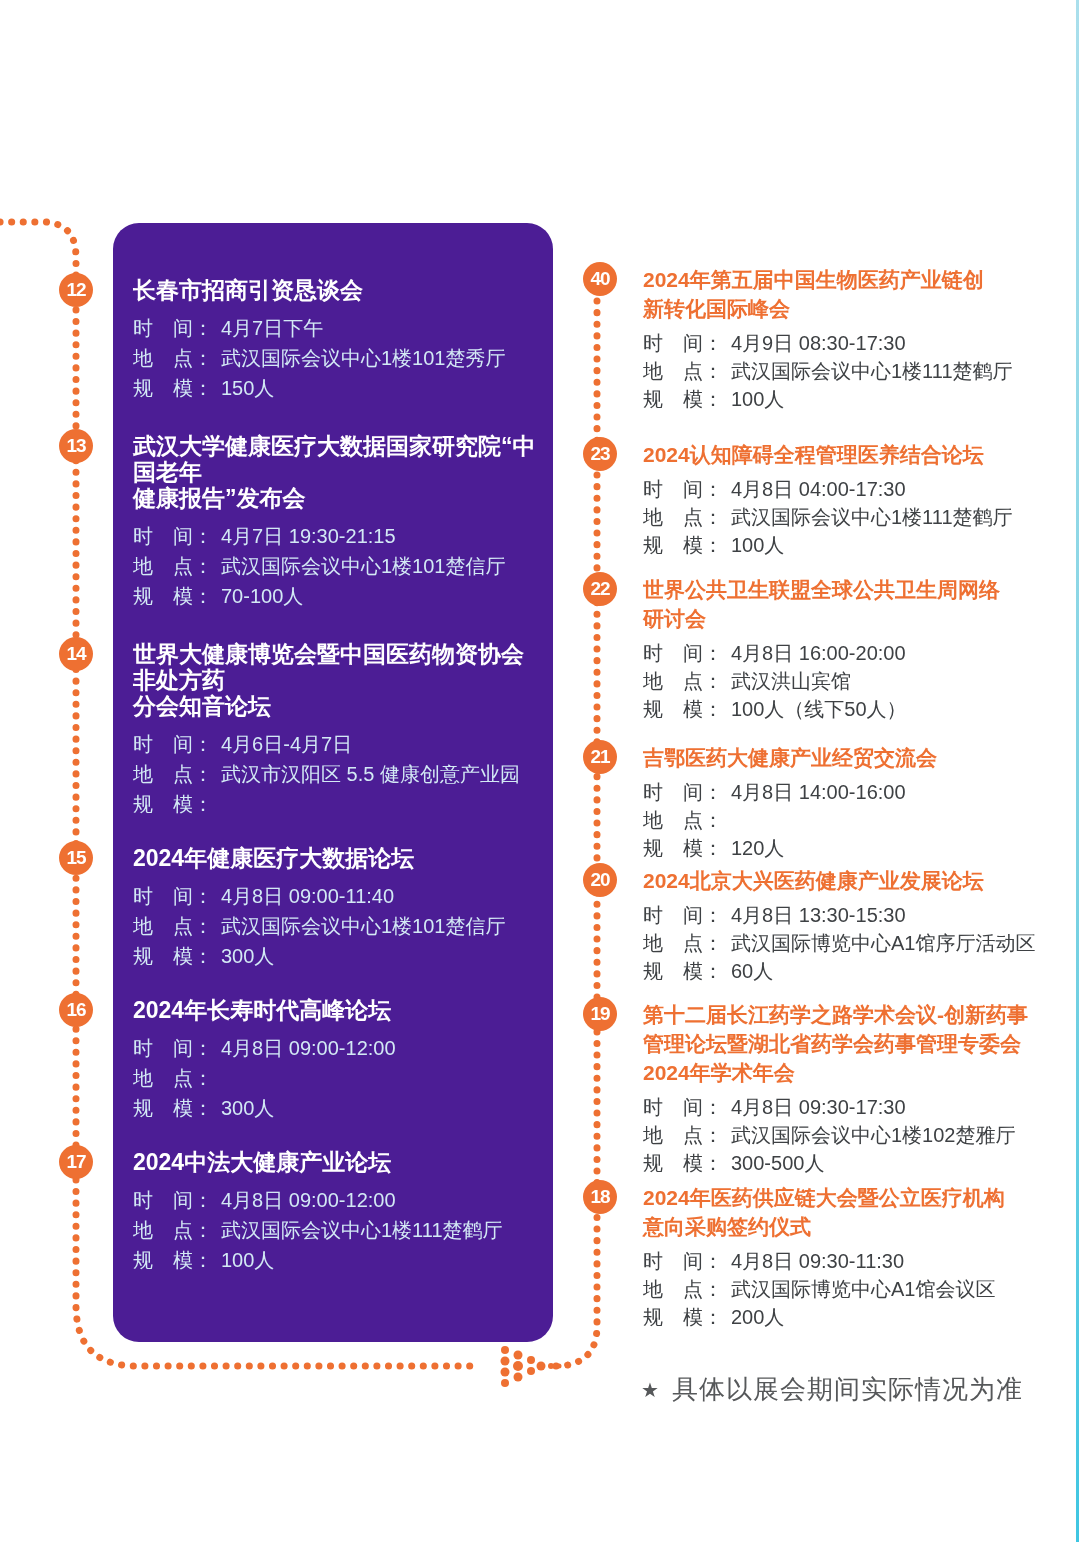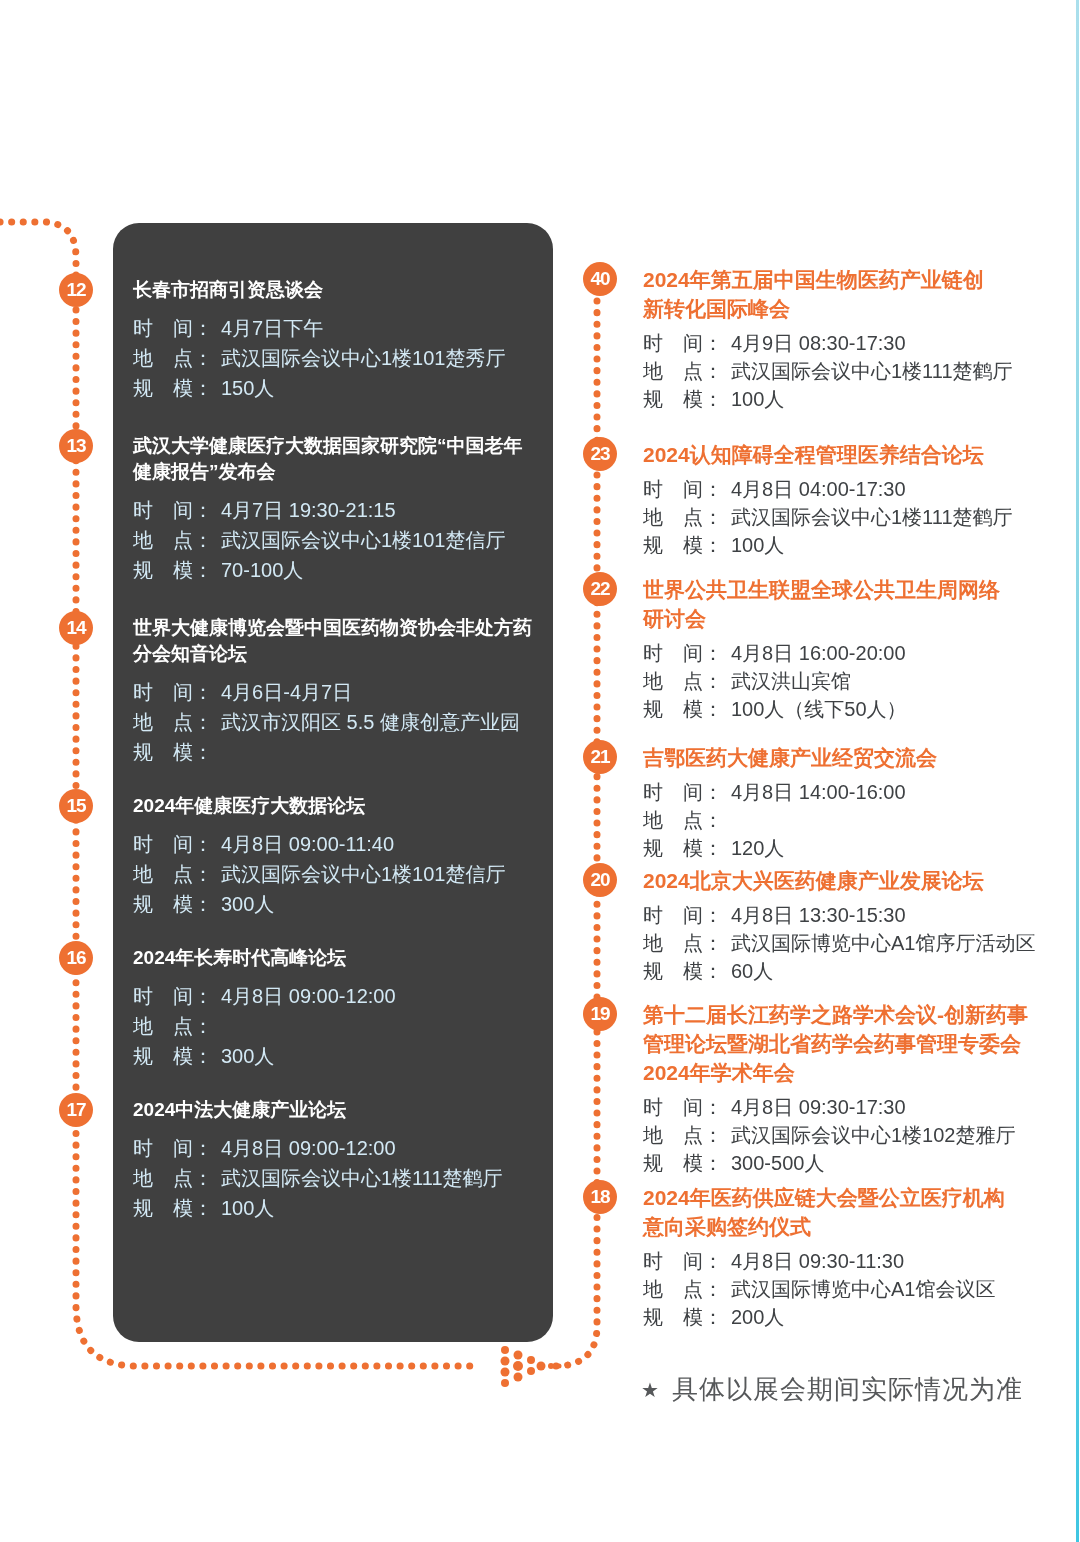--- a/index.html
+++ b/index.html
@@ -7,31 +7,31 @@
     position:relative;width:1080px;height:1542px;background:#ffffff;
     font-family:"Liberation Sans",sans-serif;overflow:hidden;
   }
   .route{position:absolute;left:0;top:0;pointer-events:none;}
   .edge-line{
     position:absolute;top:0;right:1px;width:3px;height:1542px;
     background:linear-gradient(180deg,#aadfec 0%,#7fd3e3 55%,#3fc6e2 100%);
   }
   .blue-panel{
     position:absolute;left:113px;top:223px;width:440px;height:1119px;
-    background:#404040;border-radius:26px;box-sizing:border-box;
+    background:#4c1d95;border-radius:26px;box-sizing:border-box;
     padding:54px 12px 0 20px;
   }
   .event{position:relative;}
   .badge{
     position:absolute;left:-74px;top:-4px;width:34px;height:34px;border-radius:50%;
     background:#ee7032;display:flex;align-items:center;justify-content:center;z-index:2;
   }
   .badge-num{color:#ffffff;font-weight:bold;font-size:19px;letter-spacing:-1px;}
   .title{font-weight:bold;white-space:pre-line;}
-  .blue-panel .title{margin:0 0 10px 0;font-size:19px;line-height:26px;color:#ffffff;}
+  .blue-panel .title{margin:0 0 10px 0;font-size:23px;line-height:26px;color:#ffffff;}
   .blue-panel .row{display:flex;font-size:20px;line-height:30px;color:#d3e9f5;}
   .row .lab{flex:none;}
   .row .val{margin-left:8px;}
   .blue-panel .event{margin-bottom:30px;}
   .blue-panel .event:nth-child(n+3){margin-bottom:26px;}
   .blue-panel .event:last-child{margin-top:24px;}
   .right-col{position:absolute;left:643px;top:265px;width:402px;}
   .right-col .badge{left:-60px;top:-3px;}
   .right-col .title{margin:0 0 6px 0;font-size:21px;line-height:29px;color:#ee7032;}
   .right-col .row{display:flex;font-size:20px;line-height:28px;color:#3e4144;}

